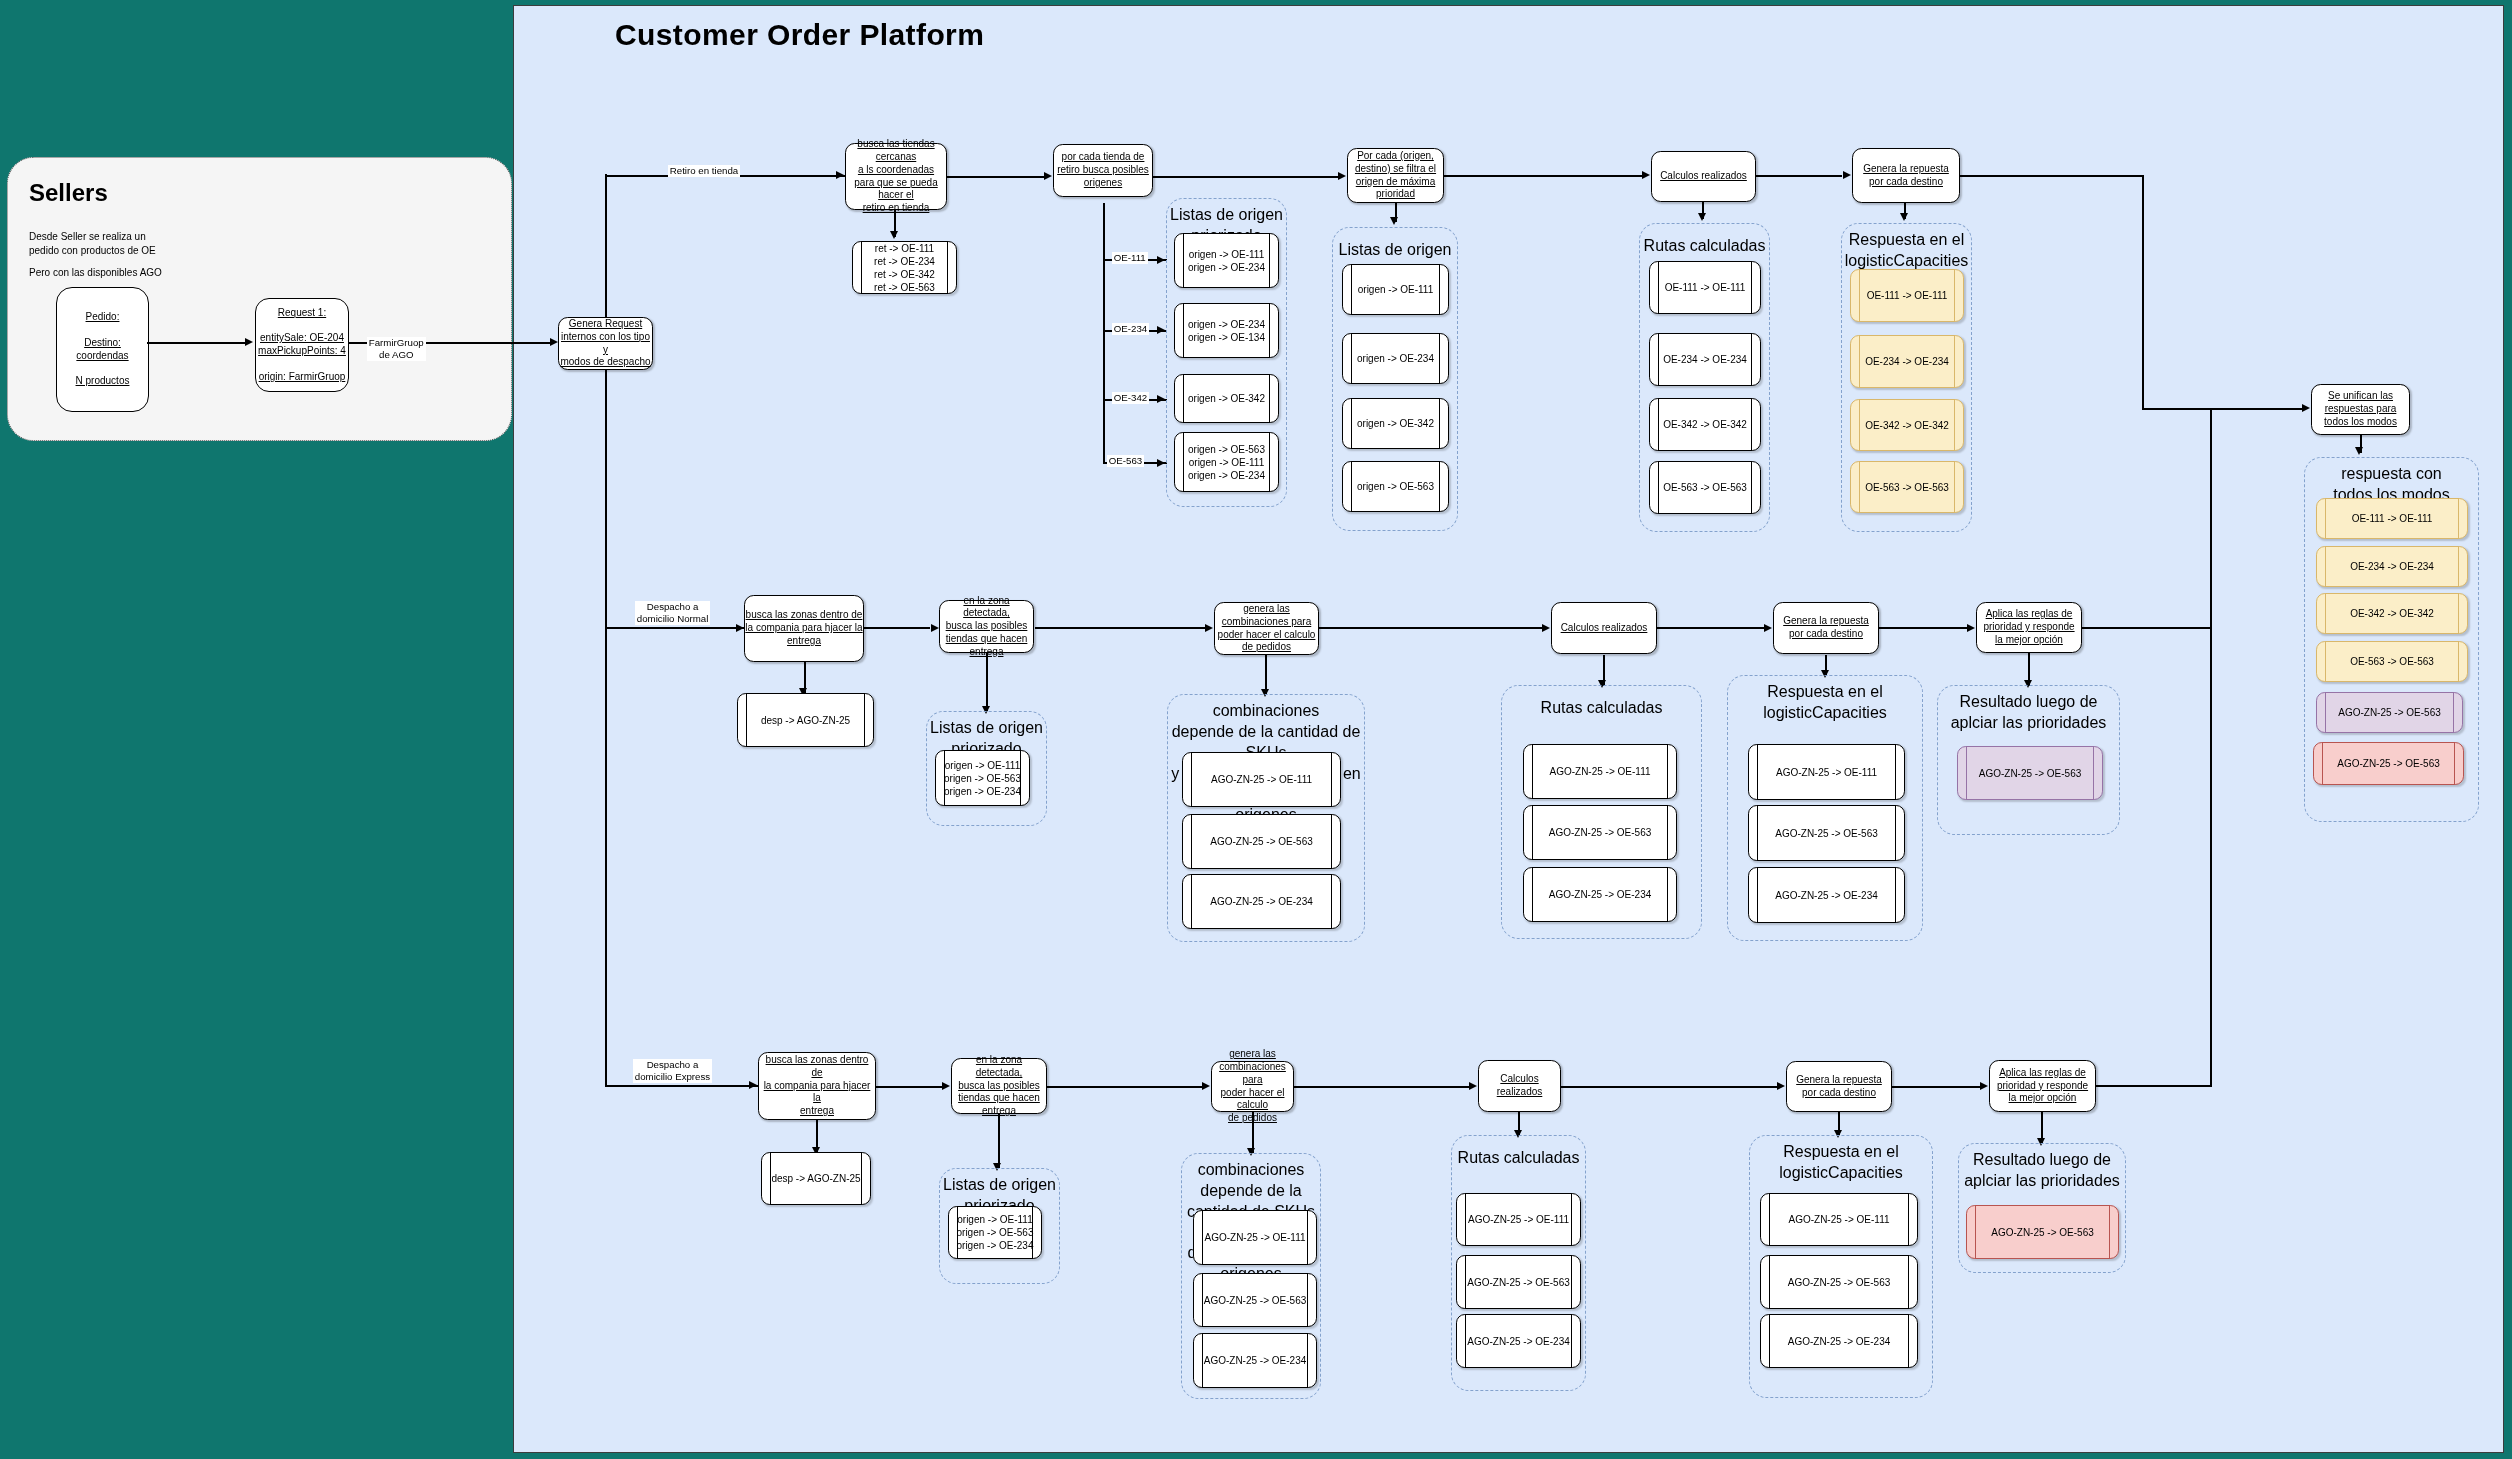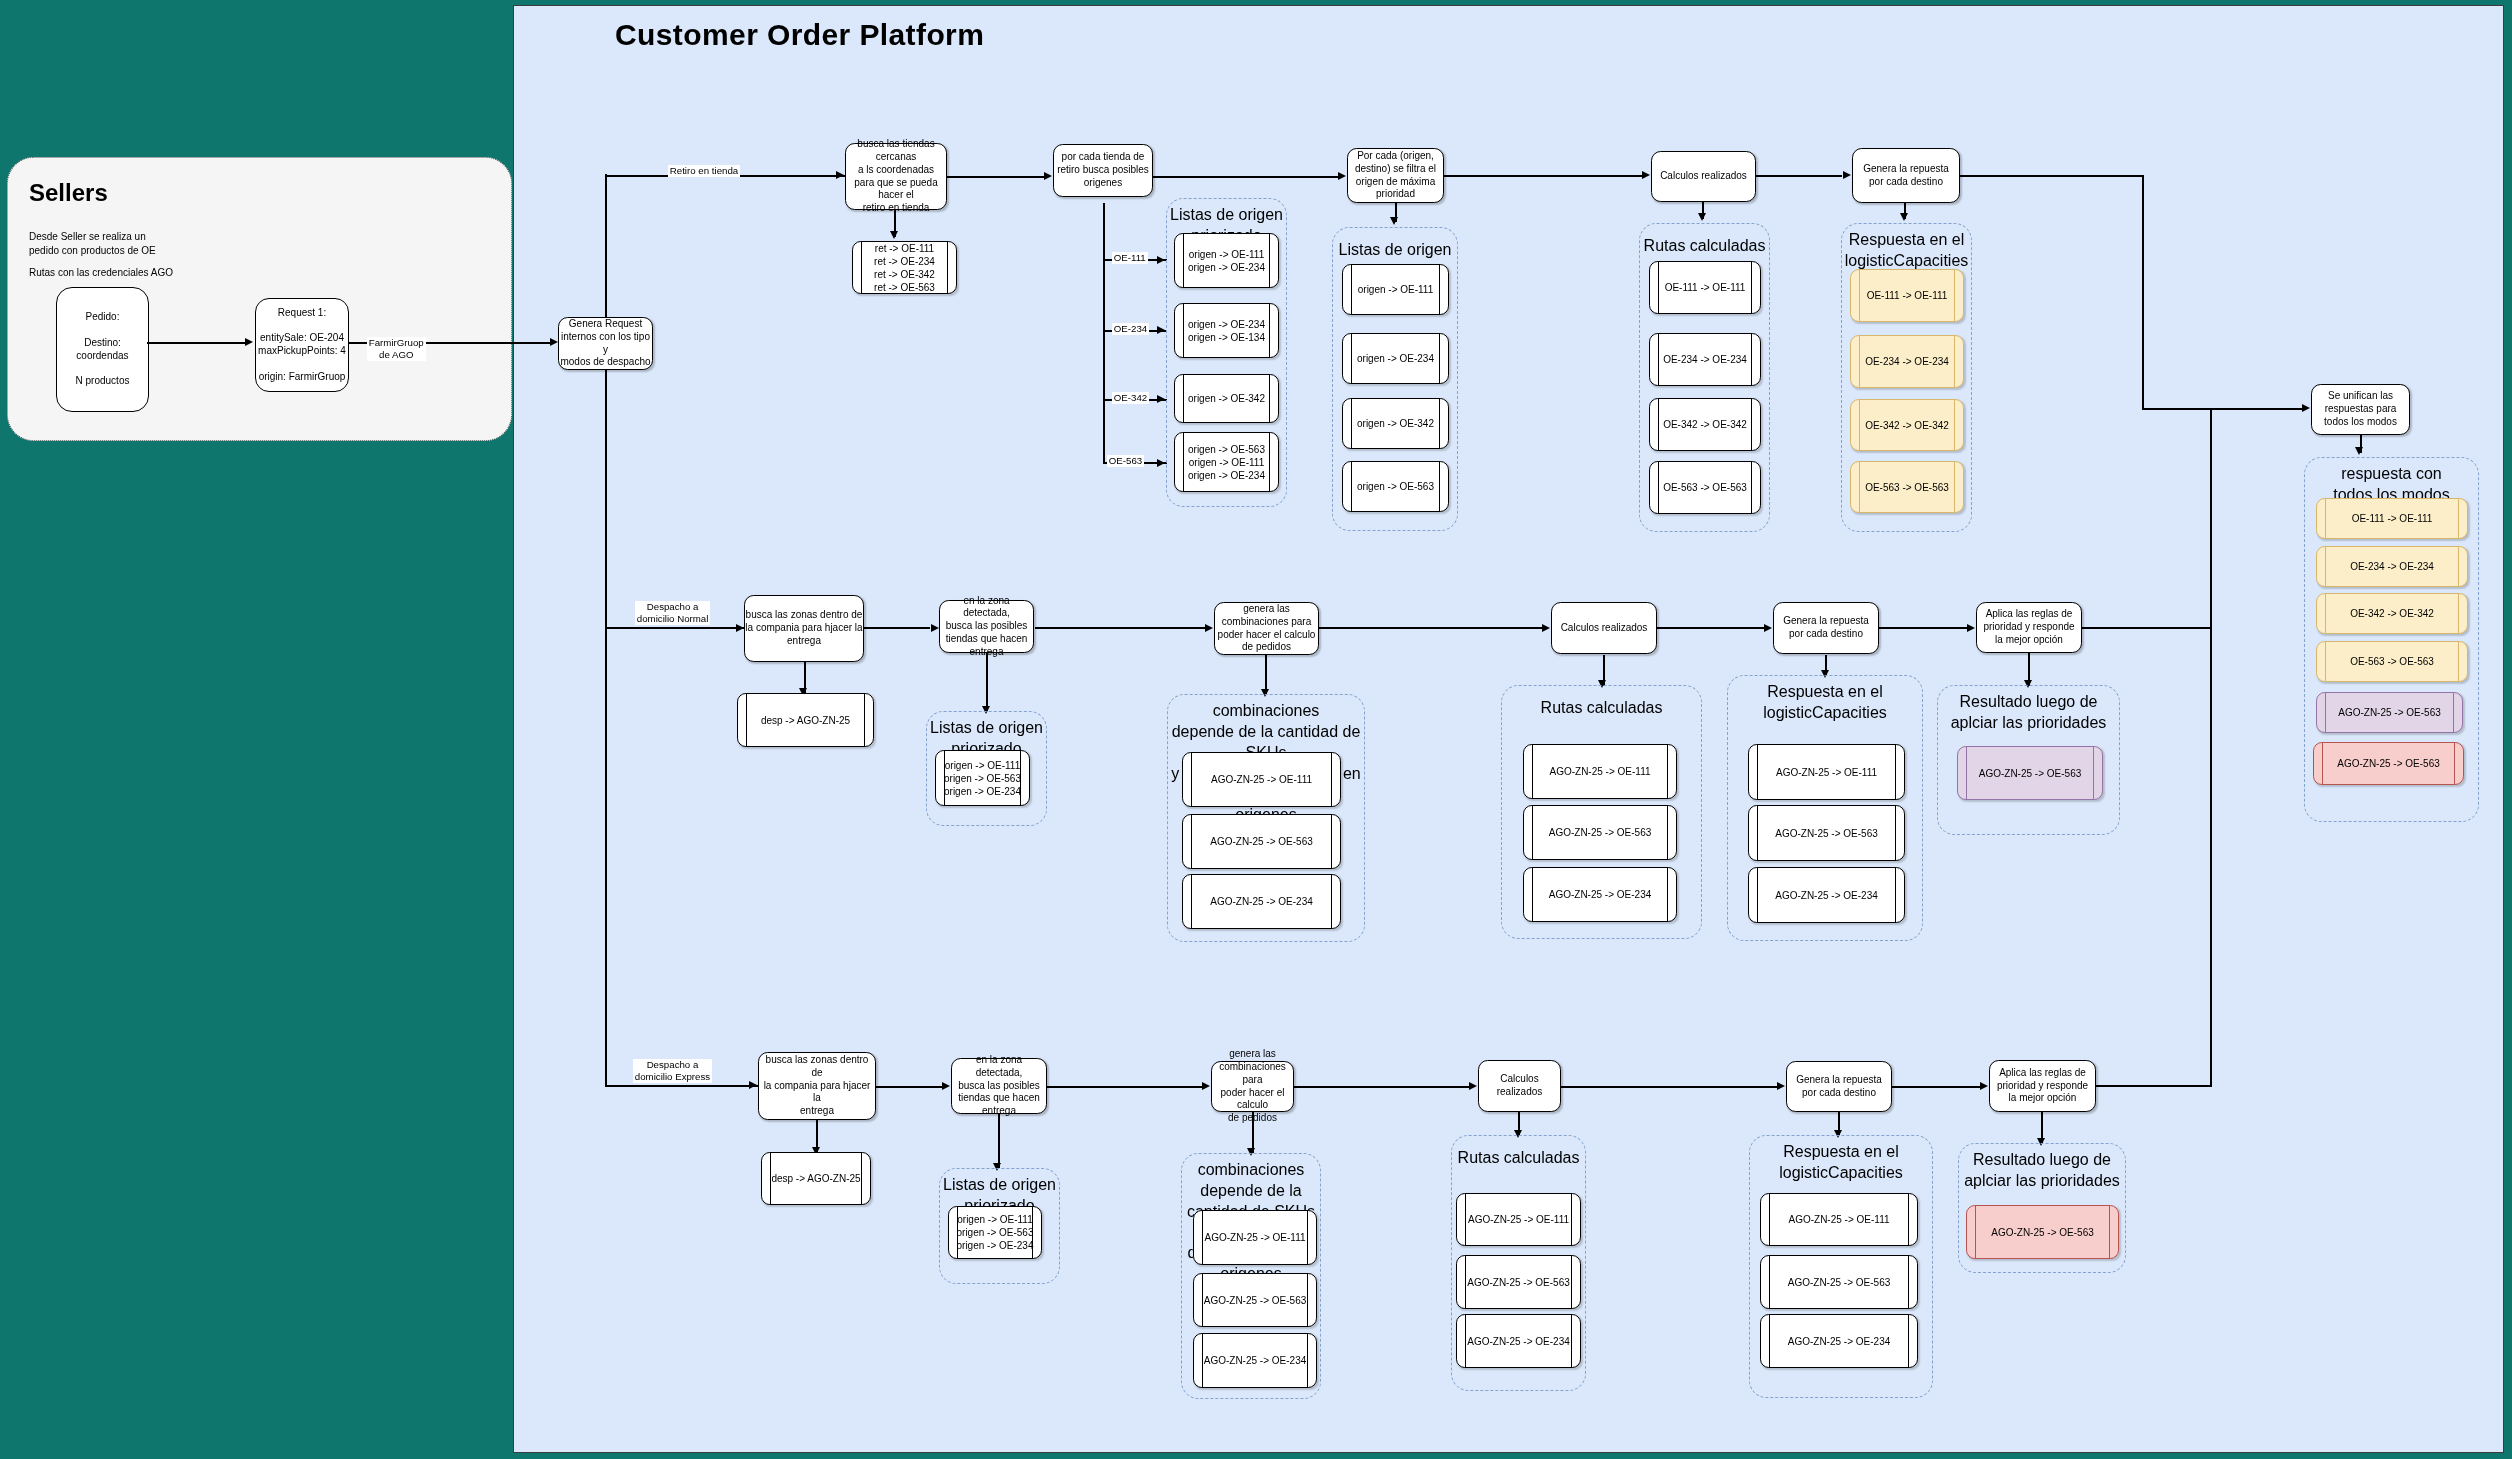--- a/index.html
+++ b/index.html
@@ -4,21 +4,21 @@
 <style>
   html,body{margin:0;padding:0;background:#56707c;font-family:"Liberation Sans",sans-serif;color:#000;}
   #stage{position:relative;width:2512px;height:1460px;background:#0f766e;overflow:hidden;}
   #panel{position:absolute;left:513px;top:5.3px;width:1991px;height:1448px;background:#dbe8fb;border:0.9px solid #3c3c3c;box-sizing:border-box;}
   #title{position:absolute;left:615px;top:17.6px;font-size:30px;font-weight:bold;letter-spacing:0.4px;}
   
   #sellers{position:absolute;left:7px;top:157px;width:505px;height:284px;background:#f5f5f5;border:1.8px dotted #5a5a5a;border-radius:26.5px;box-sizing:border-box;}
   .sellers-heading{position:absolute;left:21px;top:21px;font-size:24px;font-weight:bold;}
   .sellers-note{position:absolute;left:21px;font-size:10px;line-height:1.35;white-space:pre-line;}
   
-  .node{position:absolute;background:#fff;border:1.4px solid #000;border-radius:9.7px;display:flex;align-items:center;justify-content:center;text-align:center;white-space:pre-line;font-size:10px;line-height:1.28;box-sizing:border-box;box-shadow:1.8px 1.8px 1.8px rgba(0,0,0,.22);padding:0;}
+  .node{position:absolute;background:#fff;border:1.4px solid #000;border-radius:9.7px;display:flex;align-items:center;justify-content:center;text-align:center;white-space:pre-line;font-size:10px;line-height:1.28;box-sizing:border-box;box-shadow:1.8px 1.8px 1.8px rgba(0,0,0,.22);padding:0;text-decoration:underline;}
   
   .proc{position:absolute;background:#fff;border:1.3px solid #000;border-radius:8.8px;display:flex;align-items:center;justify-content:center;text-align:center;white-space:pre-line;font-size:10px;line-height:1.3;box-sizing:border-box;box-shadow:1.8px 1.8px 1.8px rgba(0,0,0,.18);}
   .proc::before,.proc::after{content:"";position:absolute;top:0;bottom:0;width:0;border-left:1.2px solid #000;}
   .proc::before{left:8px}.proc::after{right:8px}
   .proc.yellow{background:#fbeec8;border-color:#d9b76a;}
   .proc.yellow::before,.proc.yellow::after{border-color:#d9b76a;}
   .proc.purple{background:#e1d5e7;border-color:#9673a6;}
   .proc.purple::before,.proc.purple::after{border-color:#9673a6;}
   .proc.red{background:#f8cecc;border-color:#b85450;}
   .proc.red::before,.proc.red::after{border-color:#b85450;}
@@ -37,21 +37,21 @@
 <body>
 
 <div id="stage">
   <div id="panel"></div>
   <div id="title">Customer Order Platform</div>
 
   <div id="sellers">
     <div class="sellers-heading">Sellers</div>
     <div class="sellers-note" style="top:72px;">Desde Seller se realiza un
 pedido con productos de OE</div>
-    <div class="sellers-note" style="top:108px;">Rutas con las credenciales AGO</div>
+    <div class="sellers-note" style="top:108px;">Pero con las disponibles AGO</div>
     <div class="node" style="left:48px;top:129px;width:93px;height:125px;border-radius:16px;box-shadow:none;">Pedido:
 
 Destino: coordendas
 
 N productos</div>
     <div class="node" style="left:247px;top:140px;width:94px;height:94px;border-radius:14px;box-shadow:none;">Request 1:
 
 entitySale: OE-204
 maxPickupPoints: 4
 

